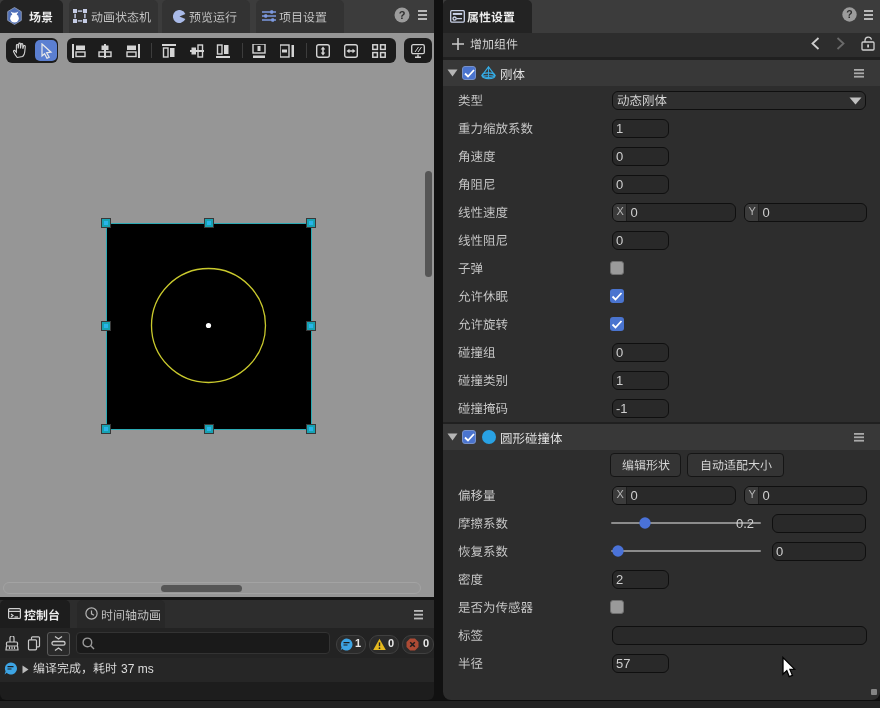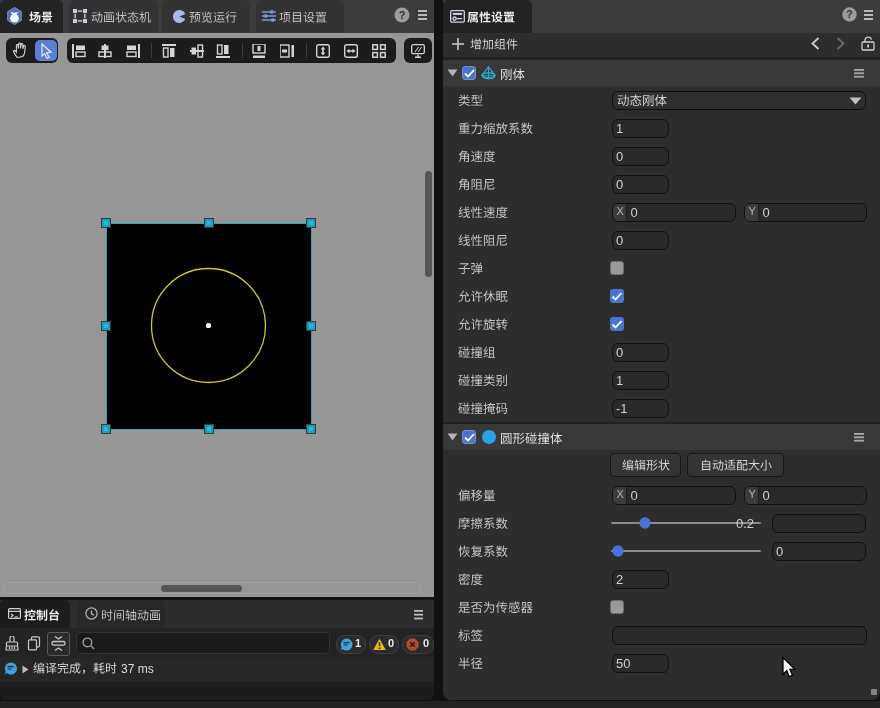--- a/index.html
+++ b/index.html
@@ -573,16 +573,16 @@
 <div style="position:absolute;left:457.5px;top:628.7px;line-height:0"><svg width="25" height="16" viewBox="0 0 25 16" fill="#c8c8c8">
       <path transform="translate(0.0,11.0) scale(0.0125,-0.0125)" d="M466 764V693H902V764ZM779 325C826 225 873 95 888 16L957 41C940 120 892 247 843 345ZM491 342C465 236 420 129 364 57C381 49 411 28 425 18C479 94 529 211 560 327ZM422 525V454H636V18C636 5 632 1 617 0C604 0 557 -1 505 1C515 -22 526 -54 529 -76C599 -76 645 -74 674 -62C703 -49 712 -26 712 17V454H956V525ZM202 840V628H49V558H186C153 434 88 290 24 215C38 196 58 165 66 145C116 209 165 314 202 422V-79H277V444C311 395 351 333 368 301L412 360C392 388 306 498 277 531V558H408V628H277V840Z"></path>
       <path transform="translate(12.5,11.0) scale(0.0125,-0.0125)" d="M424 280C460 215 498 128 512 75L576 101C561 153 521 238 484 302ZM176 252C219 190 266 108 286 57L349 88C329 139 280 219 236 279ZM701 403H294V339H701ZM574 845C548 772 503 701 449 654C460 648 477 638 491 628C388 514 204 420 35 370C52 354 70 329 80 310C152 334 225 365 294 403C370 444 441 493 501 547C606 451 773 362 916 319C927 339 948 367 964 381C816 418 637 502 542 586L563 610L526 629C542 647 558 668 573 690H665C698 647 730 592 744 557L815 575C802 607 774 652 745 690H939V752H611C624 777 635 802 645 828ZM185 845C154 746 99 647 37 583C54 573 85 554 99 542C133 582 167 633 197 690H241C266 646 289 593 299 558L366 578C358 608 338 651 316 690H477V752H227C237 777 247 802 256 827ZM759 297C717 200 658 91 600 13H63V-54H934V13H686C734 91 786 190 827 277Z"></path>
     </svg></div>
 <div style="position:absolute;left:612px;top:625.5px;width:255px;height:19px;background:#292929;border:1px solid #0f0f0f;border-radius:6px"></div>
 <div style="position:absolute;left:457.5px;top:656.7px;line-height:0"><svg width="25" height="16" viewBox="0 0 25 16" fill="#c8c8c8">
       <path transform="translate(0.0,11.0) scale(0.0125,-0.0125)" d="M147 787C194 716 243 620 262 561L334 592C314 652 263 745 215 814ZM779 817C750 746 698 647 656 587L722 561C764 620 817 711 858 789ZM458 841V516H118V442H458V281H53V206H458V-78H536V206H948V281H536V442H890V516H536V841Z"></path>
       <path transform="translate(12.5,11.0) scale(0.0125,-0.0125)" d="M257 838C214 767 127 684 49 632C62 617 81 588 89 570C177 630 270 723 328 810ZM384 787V718H768C666 586 479 476 312 421C328 406 347 378 357 360C454 395 555 445 646 508C742 466 856 406 915 366L957 428C900 464 797 514 707 553C781 612 844 681 887 759L833 790L819 787ZM384 332V262H604V18H322V-52H956V18H680V262H897V332ZM274 617C218 514 124 411 36 345C48 327 69 289 76 273C111 301 146 335 181 373V-80H257V464C288 505 317 548 341 591Z"></path>
     </svg></div>
 <div style="position:absolute;left:612px;top:653.5px;width:57px;height:19px;background:#292929;border:1px solid #0f0f0f;border-radius:6px"></div>
-<div style="position:absolute;left:616px;top:656px;font:400 13px 'Liberation Sans',sans-serif;color:#cfcfcf;line-height:15px;white-space:nowrap;">50</div>
+<div style="position:absolute;left:616px;top:656px;font:400 13px 'Liberation Sans',sans-serif;color:#cfcfcf;line-height:15px;white-space:nowrap;">57</div>
 <div style="position:absolute;left:871px;top:689px;width:6px;height:6px;background:#848484;border-radius:1px"></div>
 <svg style="position:absolute;left:781px;top:656px" width="16" height="24" viewBox="0 0 16 24">
     <path d="M2 1.5 L2 18.2 L5.8 14.6 L8.2 20.6 L11.4 19.3 L8.9 13.4 L13.6 13.1 Z" fill="#fff" stroke="#000" stroke-width="1.3"></path>
   </svg>
 </body></html>

